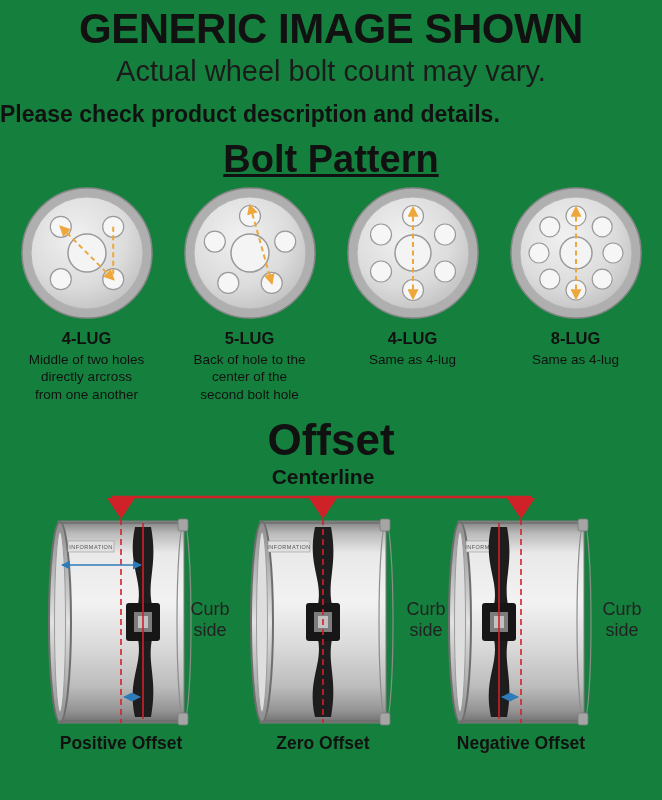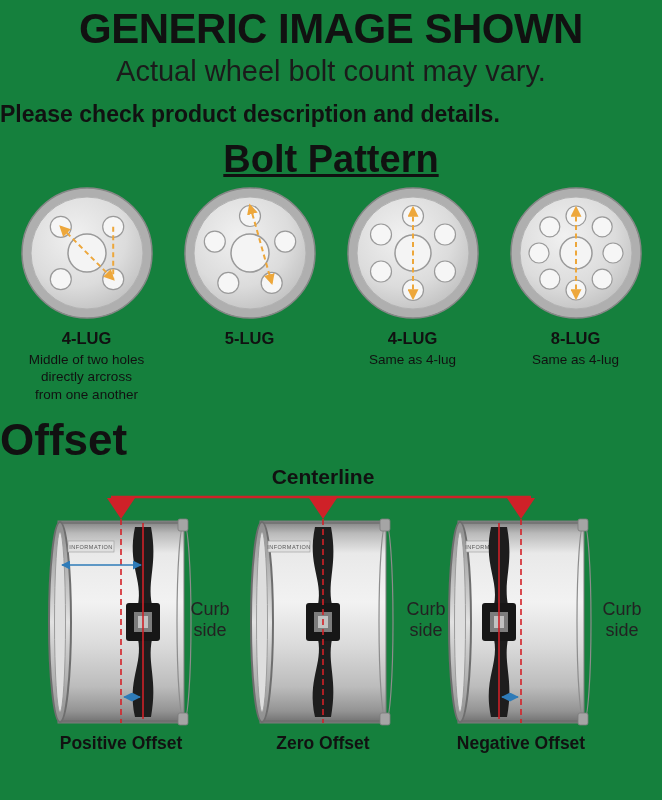--- a/index.html
+++ b/index.html
@@ -8,21 +8,21 @@
     font-family:"Liberation Sans",sans-serif;color:#111;
   }
   .title{margin:6px 0 0;text-align:center;font-size:42px;font-weight:900;letter-spacing:-0.5px;line-height:1.1;}
   .subtitle{text-align:center;font-size:29px;font-weight:400;margin-top:3px;color:#1b1b1b;}
   .note{text-align:left;font-size:23px;font-weight:700;margin-top:13px;}
   .bp-heading{margin:10px 0 4px;text-align:center;font-size:38px;font-weight:800;text-decoration:underline;}
   .bp-row{display:flex;justify-content:center;gap:19px;}
   .bp-col{width:144px;text-align:center;}
   .bp-label{font-size:16.5px;font-weight:800;margin-top:4px;}
   .bp-desc{font-size:13.5px;line-height:1.28;margin:3px auto 0;width:120px;}
-  .offset-heading{margin:12px 0 0;font-size:44px;font-weight:800;}
+  .offset-heading{margin:12px 0 0;text-align:center;font-size:44px;font-weight:800;}
   .offset-area{position:relative;width:662px;height:300px;}
   .centerline-label{position:absolute;top:0;left:238px;width:170px;text-align:center;font-size:21px;font-weight:600;}
   .xwheel{position:absolute;top:52px;}
   .overlay{position:absolute;top:0;left:0;pointer-events:none;}
   .curb{position:absolute;top:134px;width:64px;text-align:center;font-size:18px;color:#222;}
   .offset-label{position:absolute;top:268px;width:180px;text-align:center;font-size:17.5px;font-weight:800;}
   .defs-holder{position:absolute;width:0;height:0;overflow:hidden;}
 </style>
 </head>
 <body>
@@ -90,20 +90,21 @@
         <circle cx="68" cy="68" r="56" fill="url(#gFace)" stroke="#b2b2b2" stroke-width="1"></circle>
         <circle cx="68" cy="68" r="19" fill="#f4f4f4" stroke="#9a9a9a" stroke-width="1.5"></circle>
         <circle cx="68" cy="31" r="10.5" fill="#f6f6f6" stroke="#9a9a9a" stroke-width="1.2"></circle>
         <circle cx="103.2" cy="56.6" r="10.5" fill="#f6f6f6" stroke="#9a9a9a" stroke-width="1.2"></circle>
         <circle cx="89.7" cy="97.9" r="10.5" fill="#f6f6f6" stroke="#9a9a9a" stroke-width="1.2"></circle>
         <circle cx="46.3" cy="97.9" r="10.5" fill="#f6f6f6" stroke="#9a9a9a" stroke-width="1.2"></circle>
         <circle cx="32.8" cy="56.6" r="10.5" fill="#f6f6f6" stroke="#9a9a9a" stroke-width="1.2"></circle>
         <line x1="68" y1="20.5" x2="89.7" y2="97.9" stroke="#eda73b" stroke-width="2" stroke-dasharray="5 3.5" marker-start="url(#arrO)" marker-end="url(#arrO)"></line>
       </svg>
       <div class="bp-label">5-LUG</div>
+      <div class="bp-desc">Back of hole to the center of the second bolt hole</div>
     </div>
 
     <div class="bp-col">
       <svg width="136" height="136" viewBox="0 0 136 136">
         <circle cx="68" cy="68" r="65" fill="#afafaf" stroke="#878787" stroke-width="1.5"></circle>
         <circle cx="68" cy="68" r="56" fill="url(#gFace)" stroke="#b2b2b2" stroke-width="1"></circle>
         <circle cx="68" cy="68" r="18" fill="#f4f4f4" stroke="#9a9a9a" stroke-width="1.5"></circle>
         <circle cx="68" cy="31" r="10.5" fill="#f6f6f6" stroke="#9a9a9a" stroke-width="1.2"></circle>
         <circle cx="100" cy="49.5" r="10.5" fill="#f6f6f6" stroke="#9a9a9a" stroke-width="1.2"></circle>
         <circle cx="100" cy="86.5" r="10.5" fill="#f6f6f6" stroke="#9a9a9a" stroke-width="1.2"></circle>

